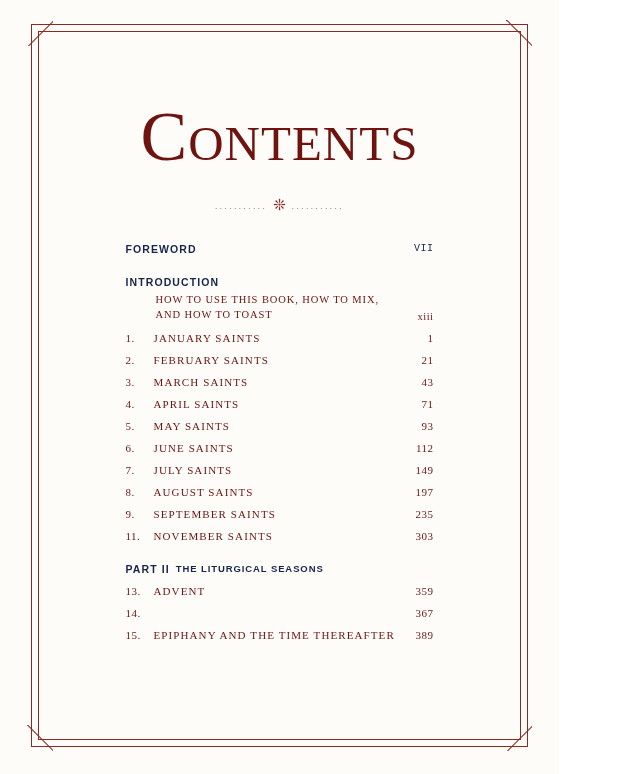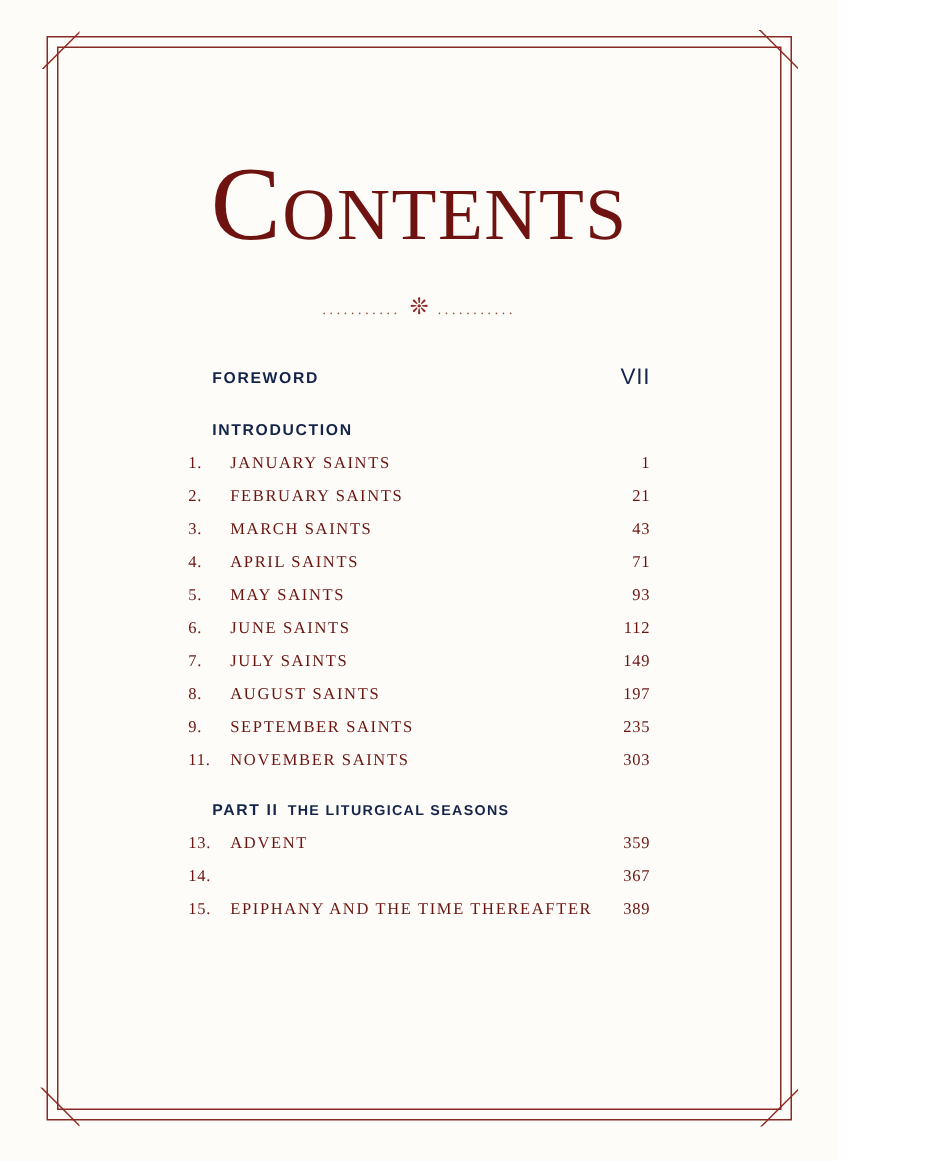--- a/index.html
+++ b/index.html
@@ -110,37 +110,36 @@
   }
 
   .section-head {
     font-family: "Liberation Sans", sans-serif;
     font-size: 10.5px;
     font-weight: bold;
     letter-spacing: 1.1px;
     color: #14244a;
     text-transform: uppercase;
     display: flex;
-    align-items: center;
+    align-items: flex-start;
     margin-top: 21px;
     margin-bottom: 2px;
-    margin-left: 16px;
   }
   .section-head .label { white-space: nowrap; }
   .section-head .sub {
     font-weight: bold;
     font-size: 9.5px;
     letter-spacing: 0.9px;
     color: #14244a;
     margin-left: 6px;
   }
   .section-head .pg {
     margin-left: auto;
-    font-family: Liberation Sans, sans-serif;
-    font-size: 15px;
+    font-family: Liberation Mono, monospace;
+    font-size: 10px;
     letter-spacing: 0.5px;
     color: #14244a;
     font-weight: normal;
   }
 
   .subentry {
     margin-left: 30px;
     margin-top: 4px;
     margin-bottom: 2px;
     display: flex;
@@ -212,20 +211,27 @@
     <div class="toc">
 
       <div class="section-head">
         <span class="label">Foreword</span>
         <span class="pg">vii</span>
       </div>
 
       <div class="section-head">
         <span class="label">Introduction</span>
       </div>
+      <div class="subentry">
+        <span class="lines">
+          <span>How to Use This Book, How to Mix,</span><br>
+          <span>and How to Toast</span>
+        </span>
+        <span class="pg">xiii</span>
+      </div>
 
 
       <div class="entry">
         <span class="num">1.</span>
         <span class="ttl">January Saints</span>
         <span class="pg">1</span>
       </div>
       <div class="entry">
         <span class="num">2.</span>
         <span class="ttl">February Saints</span>

